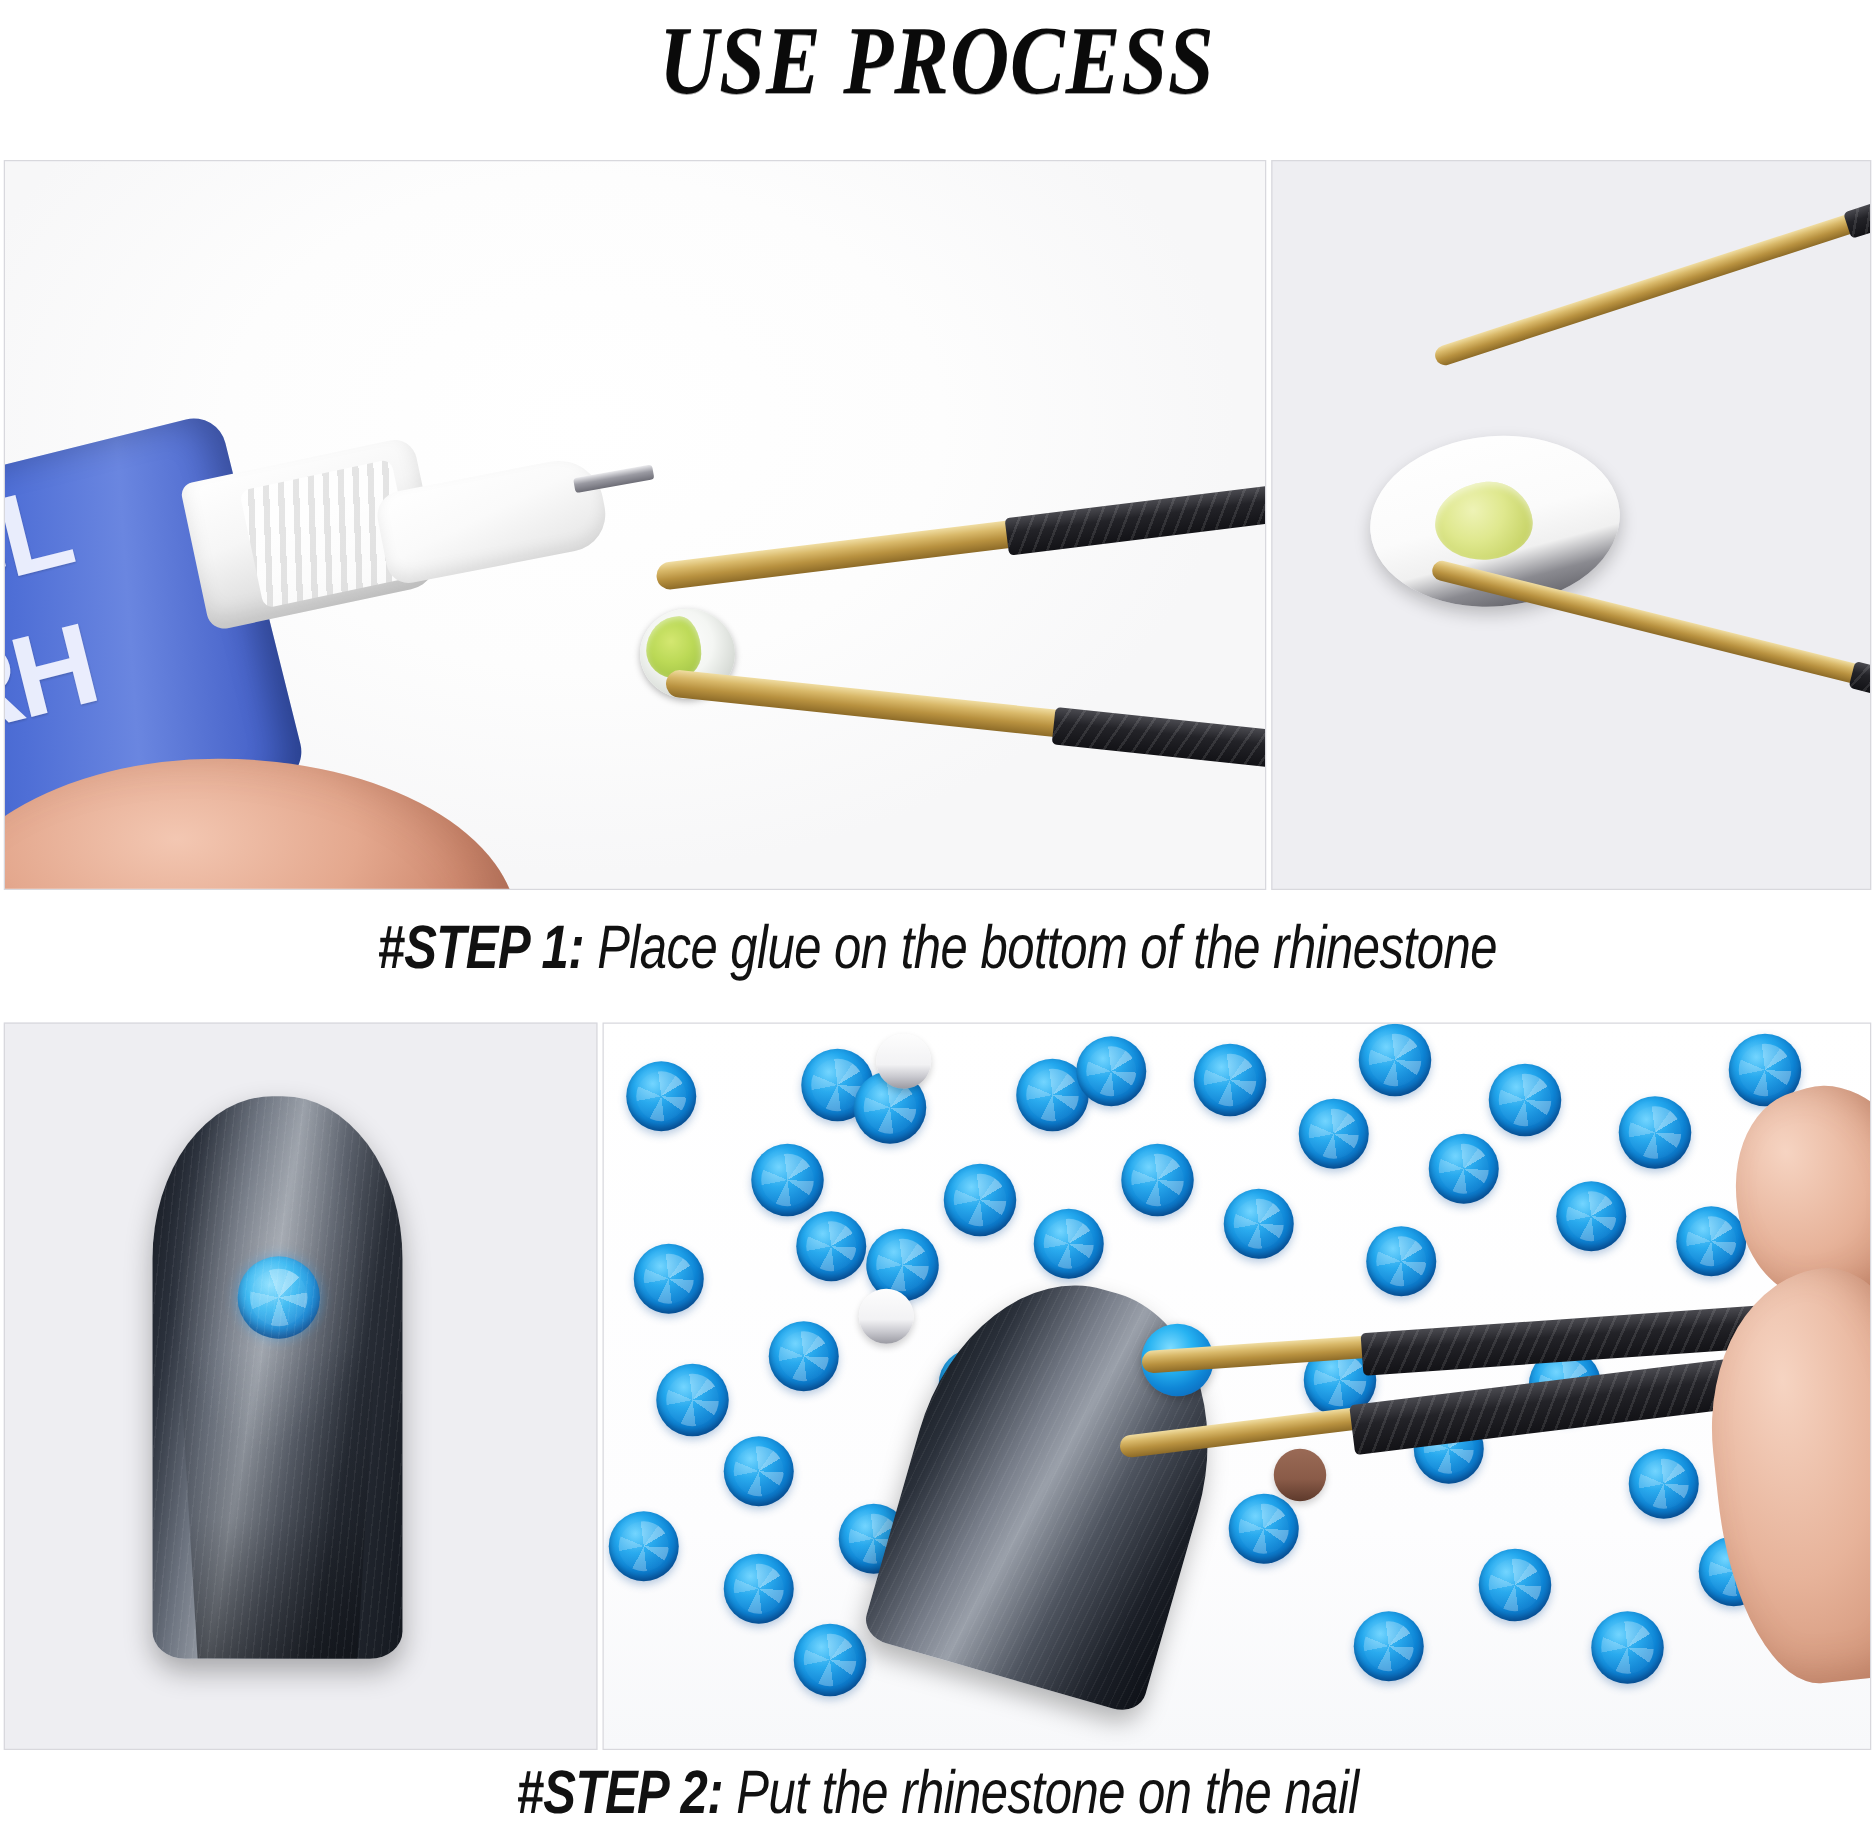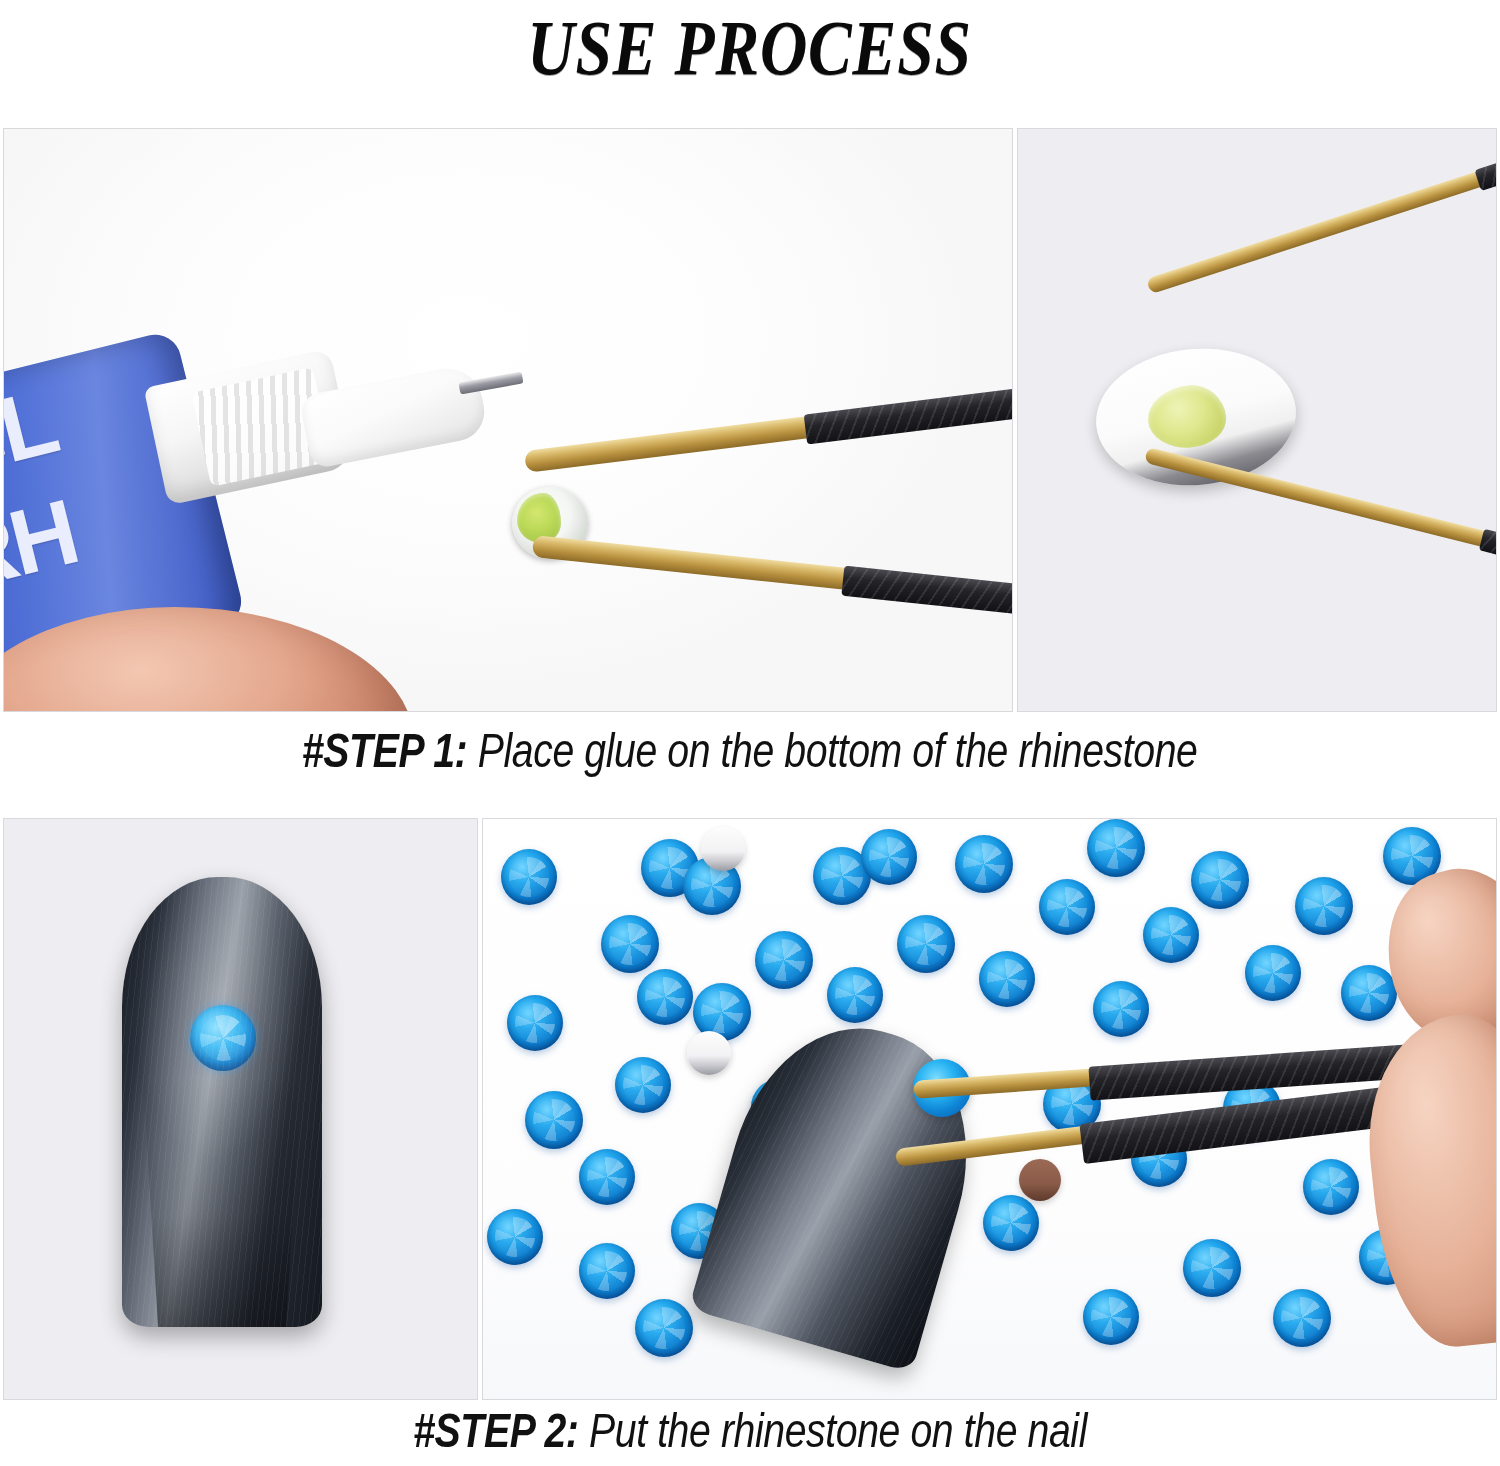--- a/index.html
+++ b/index.html
@@ -28,21 +28,21 @@
   }
 
   
   .panel{position:absolute;overflow:hidden;box-sizing:border-box;
          border:1px solid #d8d8dd;background:#ffffff;}
   .panel.gray{background:#eeeef2;}
 
   
   .caption{
     position:absolute;left:0;width:1500px;
-    display:flex;align-items:flex-start;justify-content:center;
+    display:flex;align-items:center;justify-content:center;
     white-space:nowrap;
   }
   .caption .cap-inner{
     transform:scaleX(0.80);transform-origin:center;
     color:#111111;
   }
   .caption .step{
     font-weight:700;font-style:italic;font-size:49px;
     letter-spacing:-0.5px;
   }

